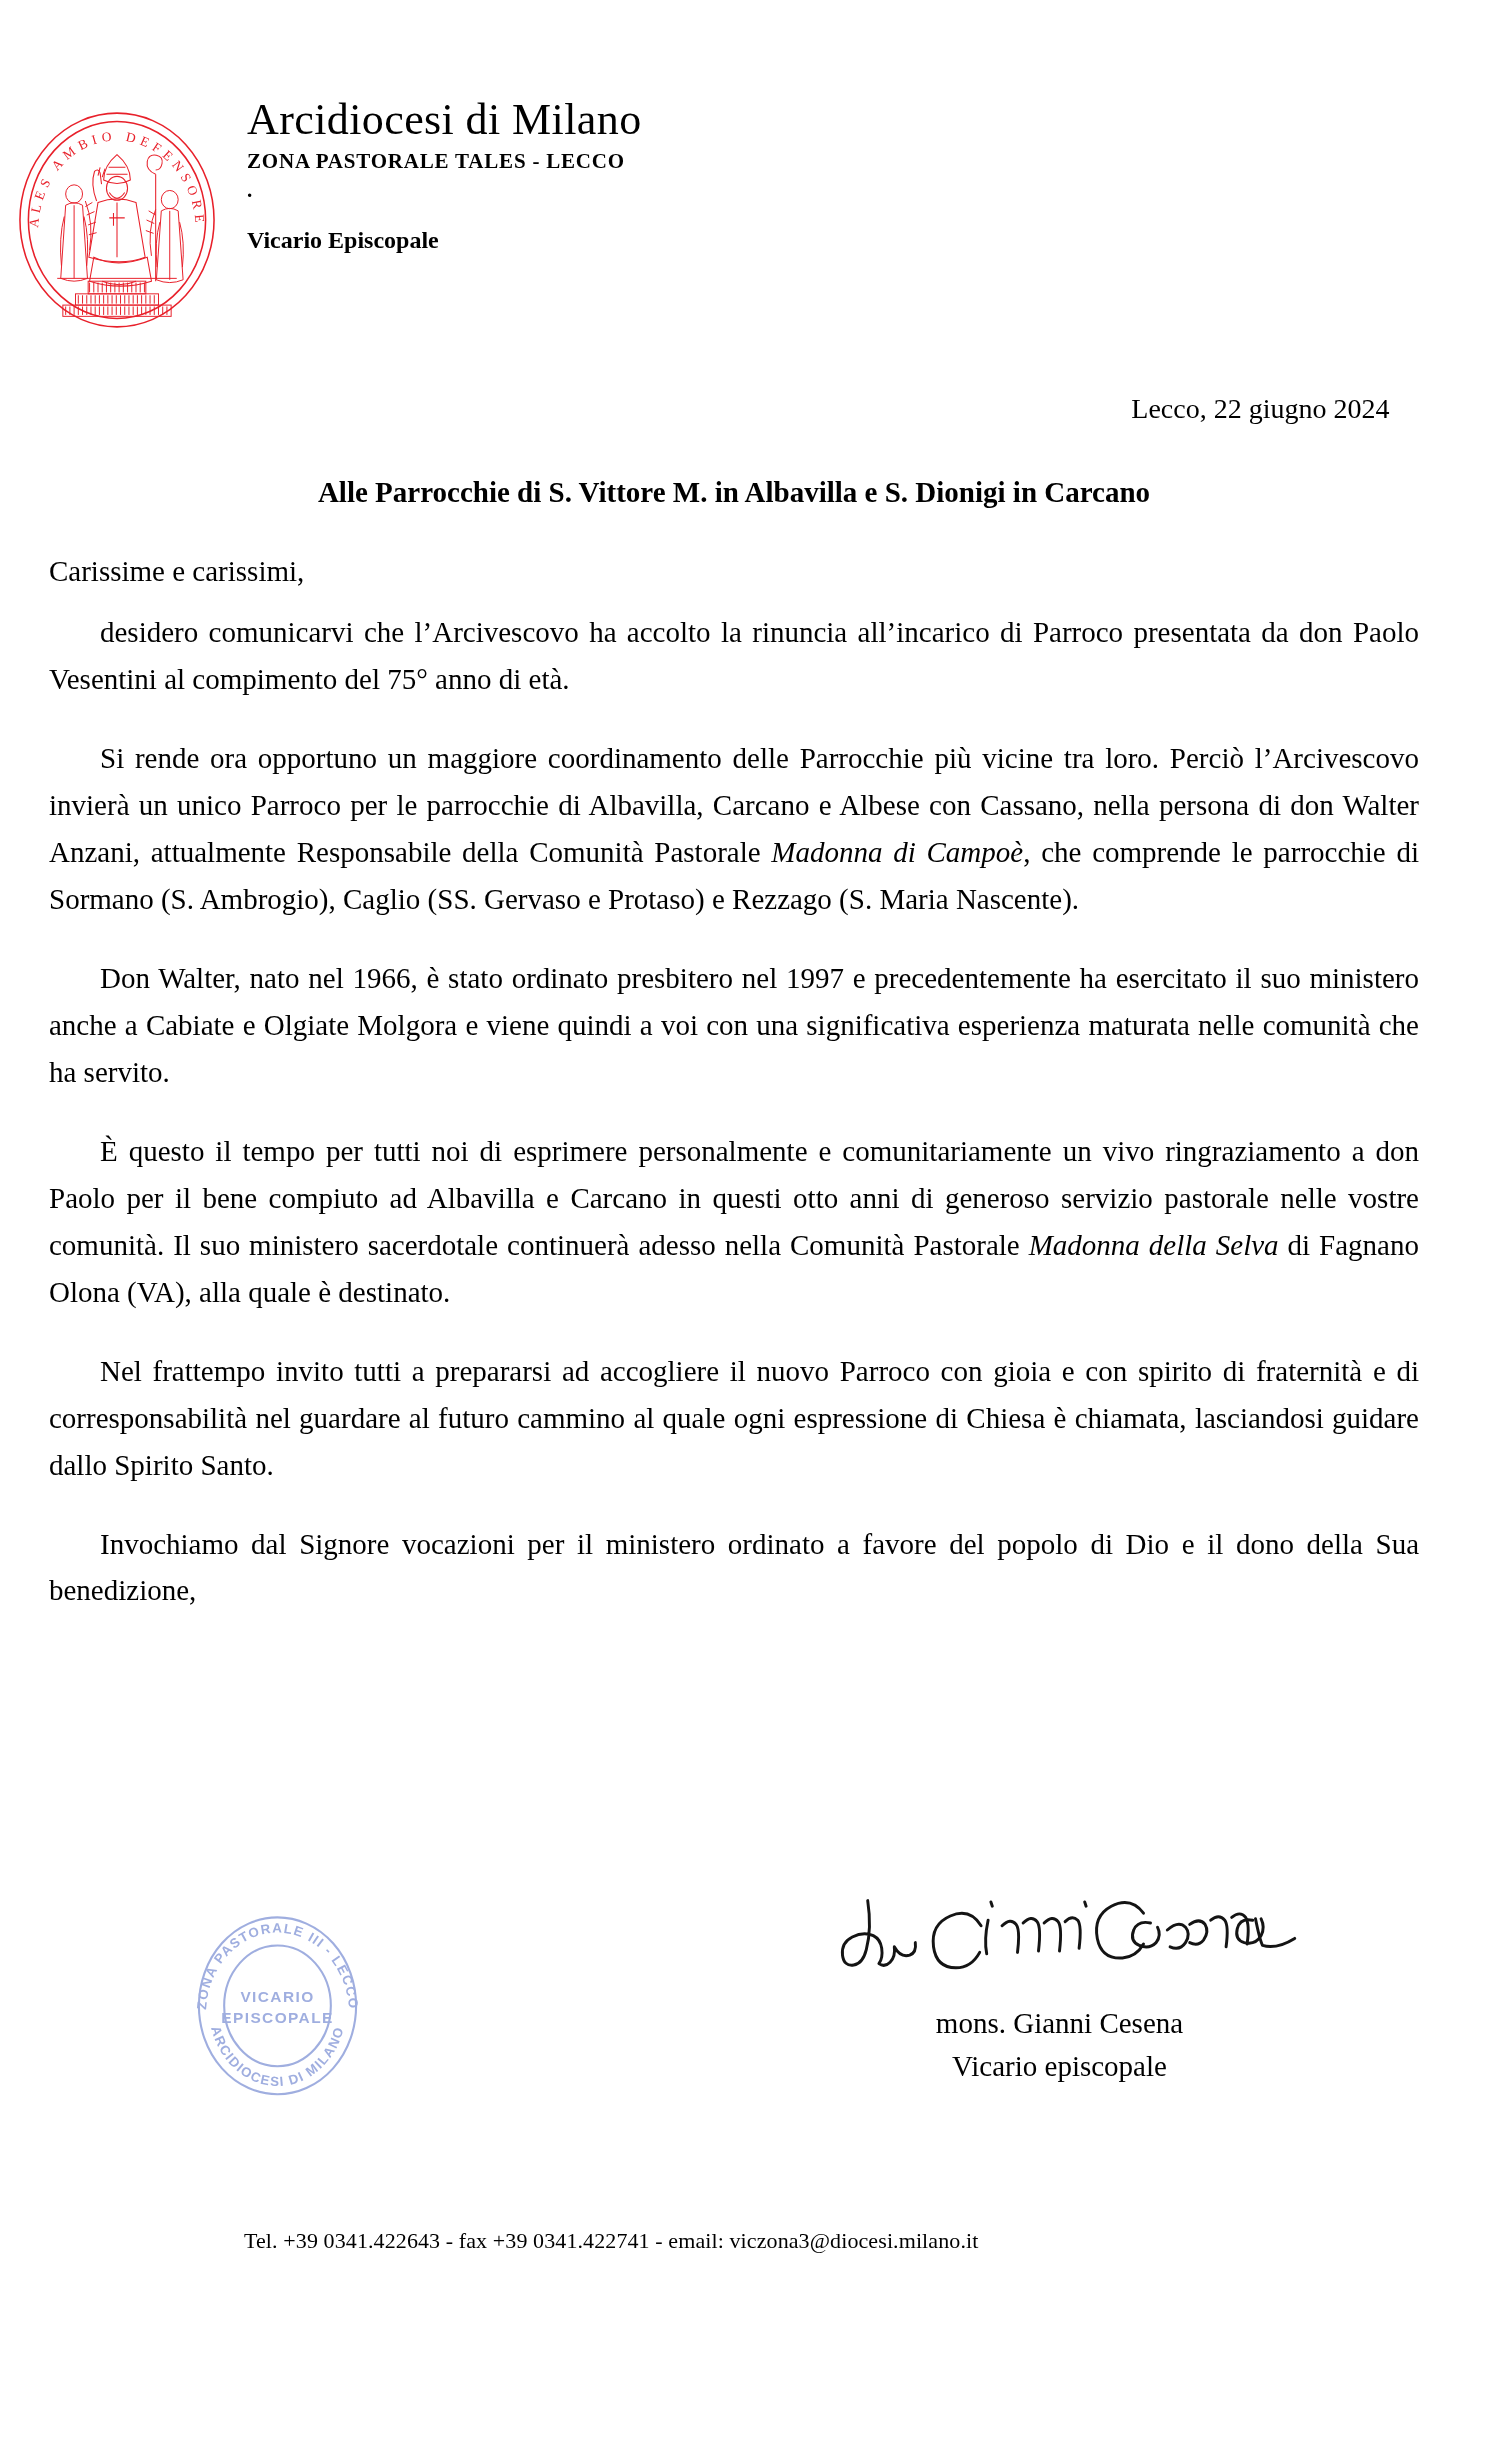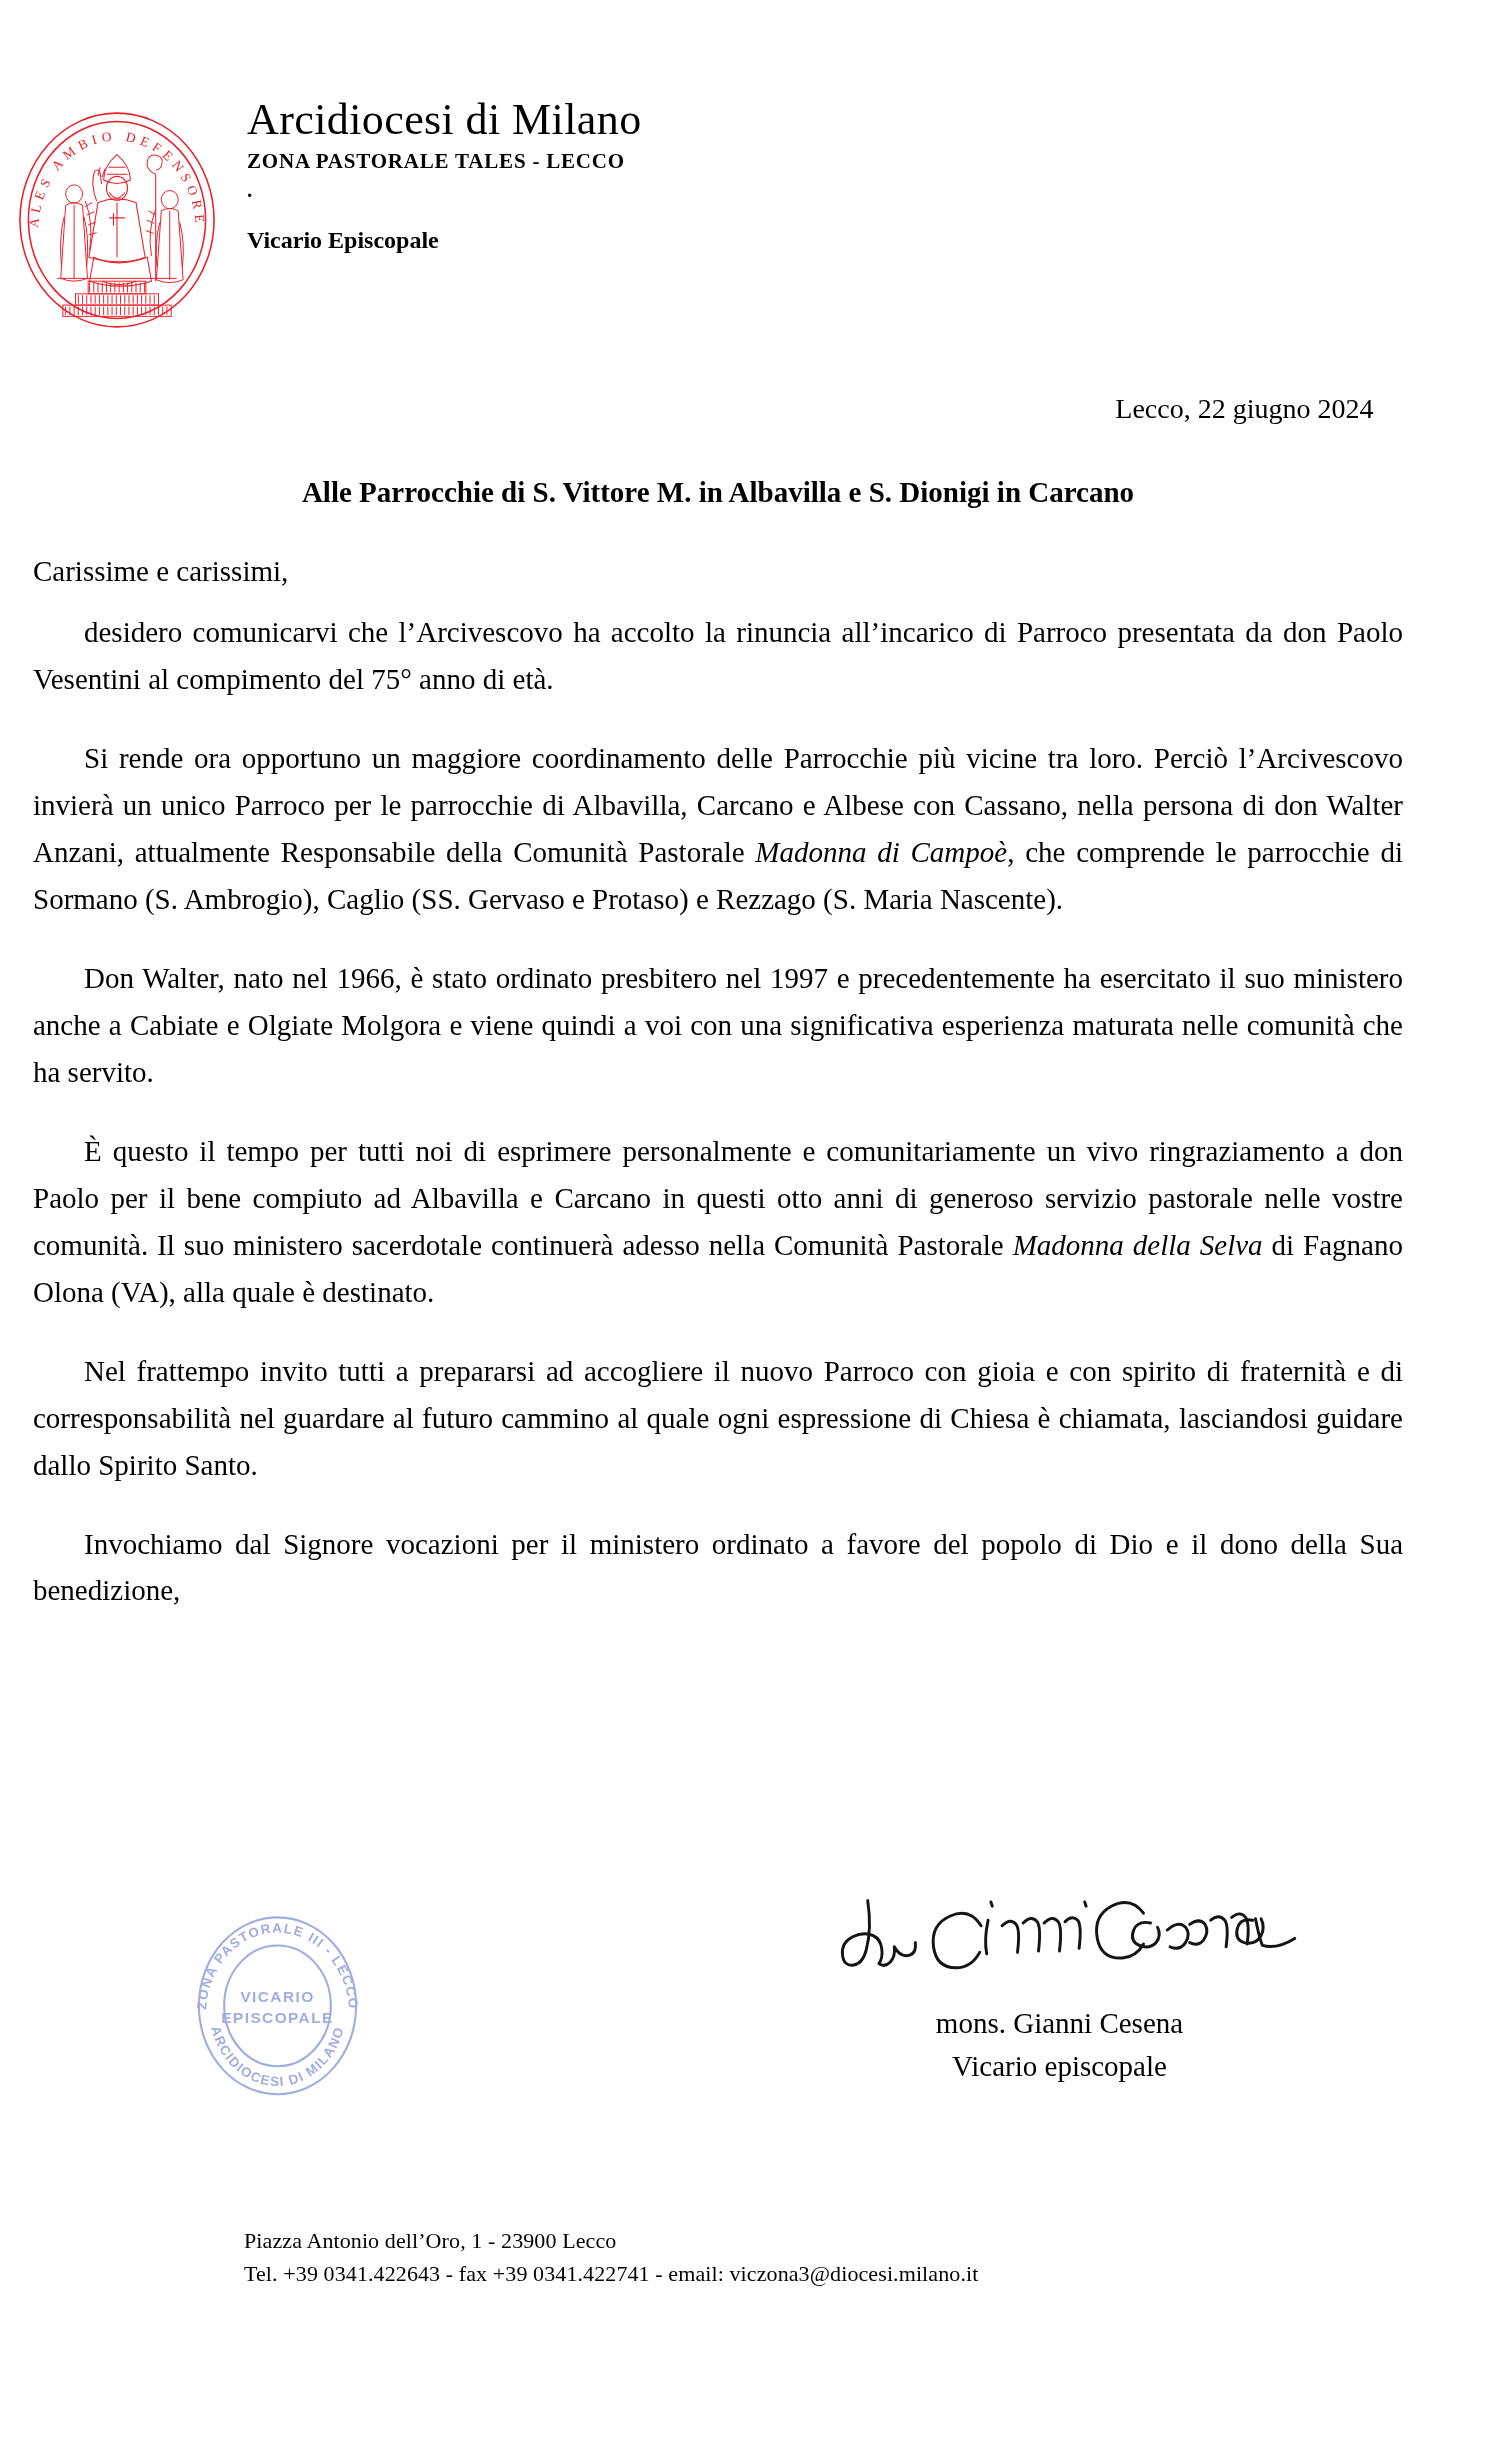--- a/index.html
+++ b/index.html
@@ -70,21 +70,21 @@
   .lh-role {
     margin-top: 25px;
     font-size: 24px;
     font-weight: 700;
     white-space: nowrap;
   }
 
   
   .content {
     position: absolute;
-    left: 33px;
+    left: 49px;
     top: 393px;
     width: 1370px;
   }
 
   .place-date {
     text-align: right;
     font-size: 28px;
     padding-right: 29.5px;
     margin-bottom: 51px;
   }
@@ -310,18 +310,17 @@
       </svg>
     </div>
 
     <div class="sign-name">
       <div>mons. Gianni Cesena</div>
       <div>Vicario episcopale</div>
     </div>
   </div>
 
   <div class="footer">
-    <div>Piazza Antonio dell’Oro, 1 - 23900 Lecco</div>
     <div>Tel. +39 0341.422643 - fax +39 0341.422741 - email: viczona3@diocesi.milano.it</div>
   </div>
 
 </div>
 
 
 </body></html>

